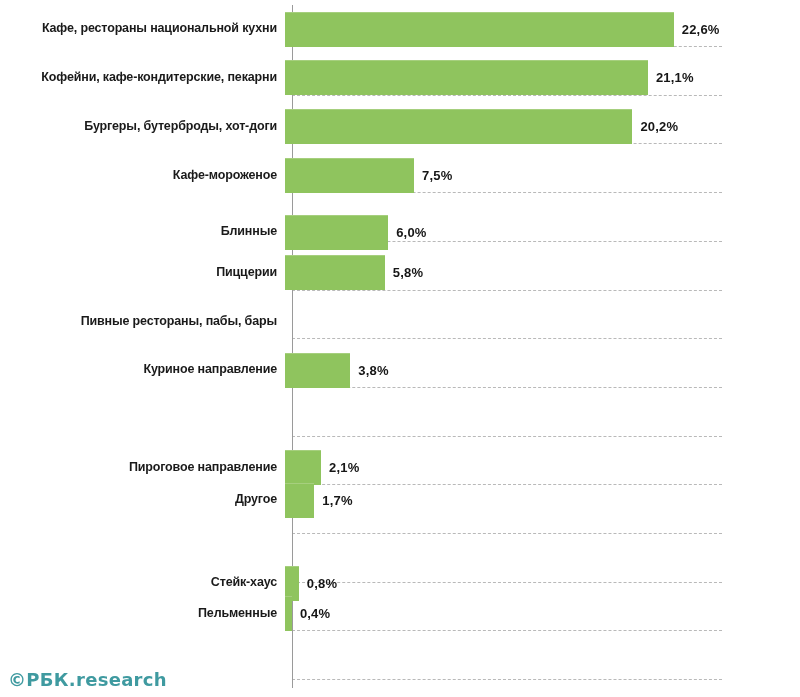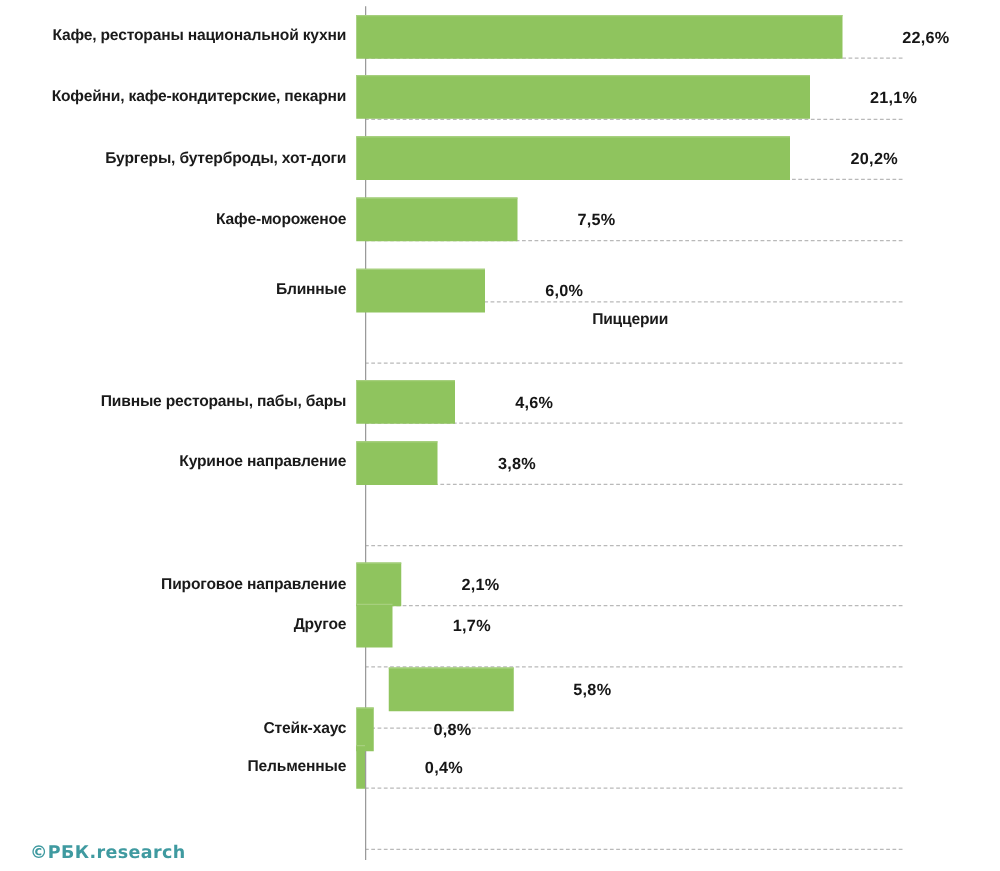--- a/index.html
+++ b/index.html
@@ -52,21 +52,20 @@
     line-height: 1.1;
     white-space: nowrap;
     font-stretch: condensed;
   }
 
   .bar-cell {
     flex: 1 1 auto;
     display: flex;
     align-items: center;
     height: 100%;
-    gap: 40px;
   }
 
   .bar {
     height: 35px;
     background: #8fc45e;
     border-top: 1px solid #a6cf7e;
     box-sizing: border-box;
   }
 
   .value-label {
@@ -103,26 +102,25 @@
     width: 0;
     height: 683px;
     border-left: 1px solid #9a9a9a;
   }
 
   
   .copyright {
     position: absolute;
     left: 8px;
     bottom: 7px;
-    font-size: 14px;
+    font-size: 18px;
     font-weight: bold;
     color: #3f9aa0;
     letter-spacing: 0.3px;
     font-family: "DejaVu Sans", sans-serif;
-    margin-left: 16px;
   }
 </style>
 </head>
 <body>
 
 <div id="chart-root">
 
   <div class="grid-layer" style="left: 292px; width: 430px;">
       <div class="gridline" style="top: 46px; width: 430px; border-top-color: rgb(185, 185, 185);"></div>
       <div class="gridline" style="top: 94.7px; width: 430px; border-top-color: rgb(185, 185, 185);"></div>
@@ -171,33 +169,29 @@
           <div class="value-label">7,5%</div>
         </div>
       </div>
       <div class="row" style="top: 208px;">
         <div class="cat-label">Блинные</div>
         <div class="bar-cell">
           <div class="bar" style="width: 103.2px; height: 35px; background: rgb(143, 196, 94);"></div>
           <div class="value-label">6,0%</div>
         </div>
       </div>
-      <div class="row" style="top: 248.5px; flex-direction: column;">
+      <div class="row" style="top: 248.5px;">
         <div class="cat-label">Пиццерии</div>
         <div class="bar-cell">
           <div class="bar" style="width: 99.76px; height: 35px; background: rgb(143, 196, 94);"></div>
           <div class="value-label">5,8%</div>
         </div>
       </div>
       <div class="row" style="top: 297.2px;">
         <div class="cat-label">Пивные рестораны, пабы, бары</div>
-        <div class="bar-cell">
-          <div class="bar" style="width: 79.12px; height: 35px; background: rgb(143, 196, 94);"></div>
-          <div class="value-label">4,6%</div>
-        </div>
       </div>
       <div class="row" style="top: 345.9px;">
         <div class="cat-label">Куриное направление</div>
         <div class="bar-cell">
           <div class="bar" style="width: 65.36px; height: 35px; background: rgb(143, 196, 94);"></div>
           <div class="value-label">3,8%</div>
         </div>
       </div>
       <div class="row" style="top: 443.3px; align-items: center;">
         <div class="cat-label">Пироговое направление</div>

